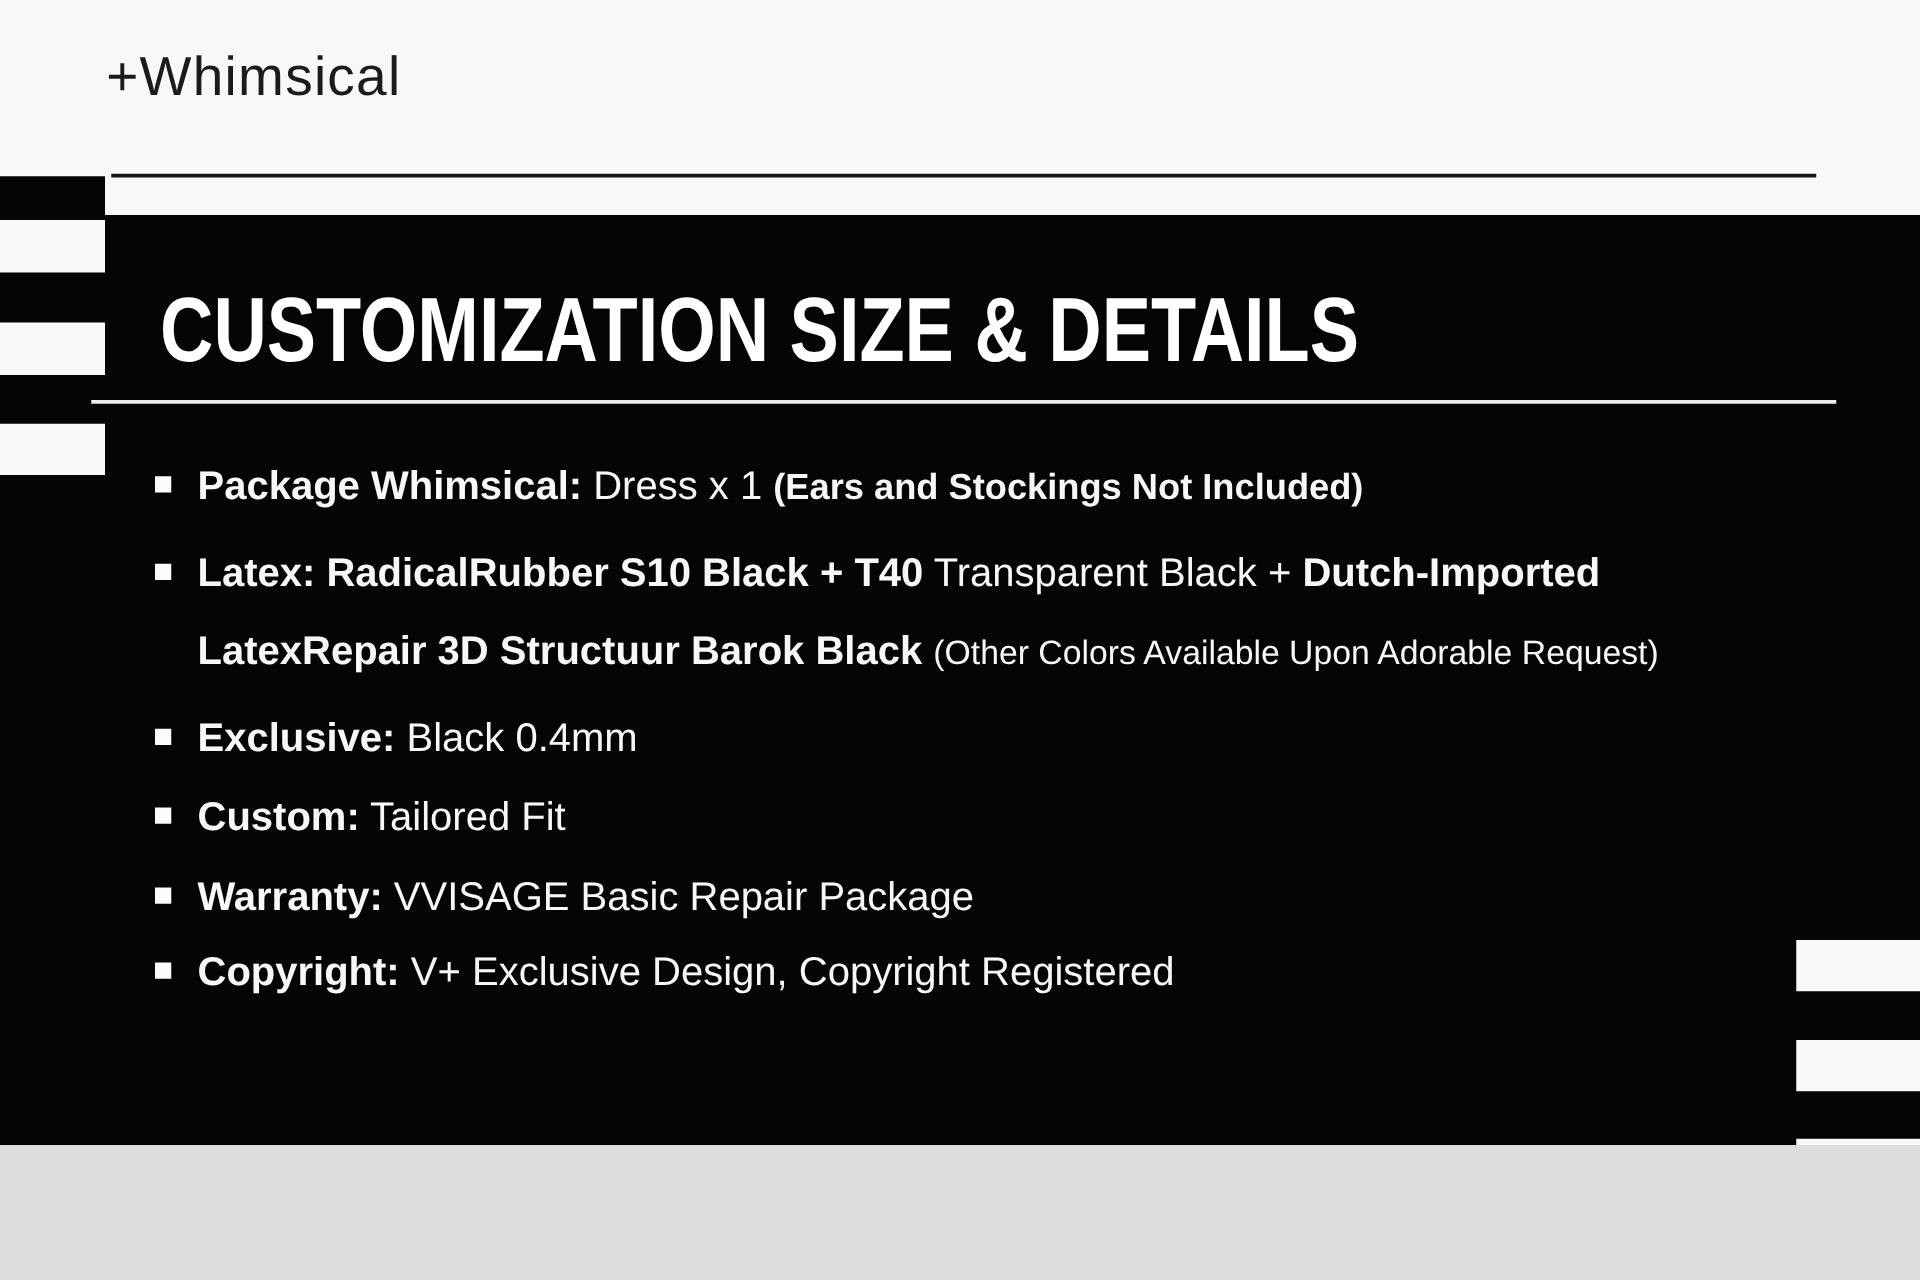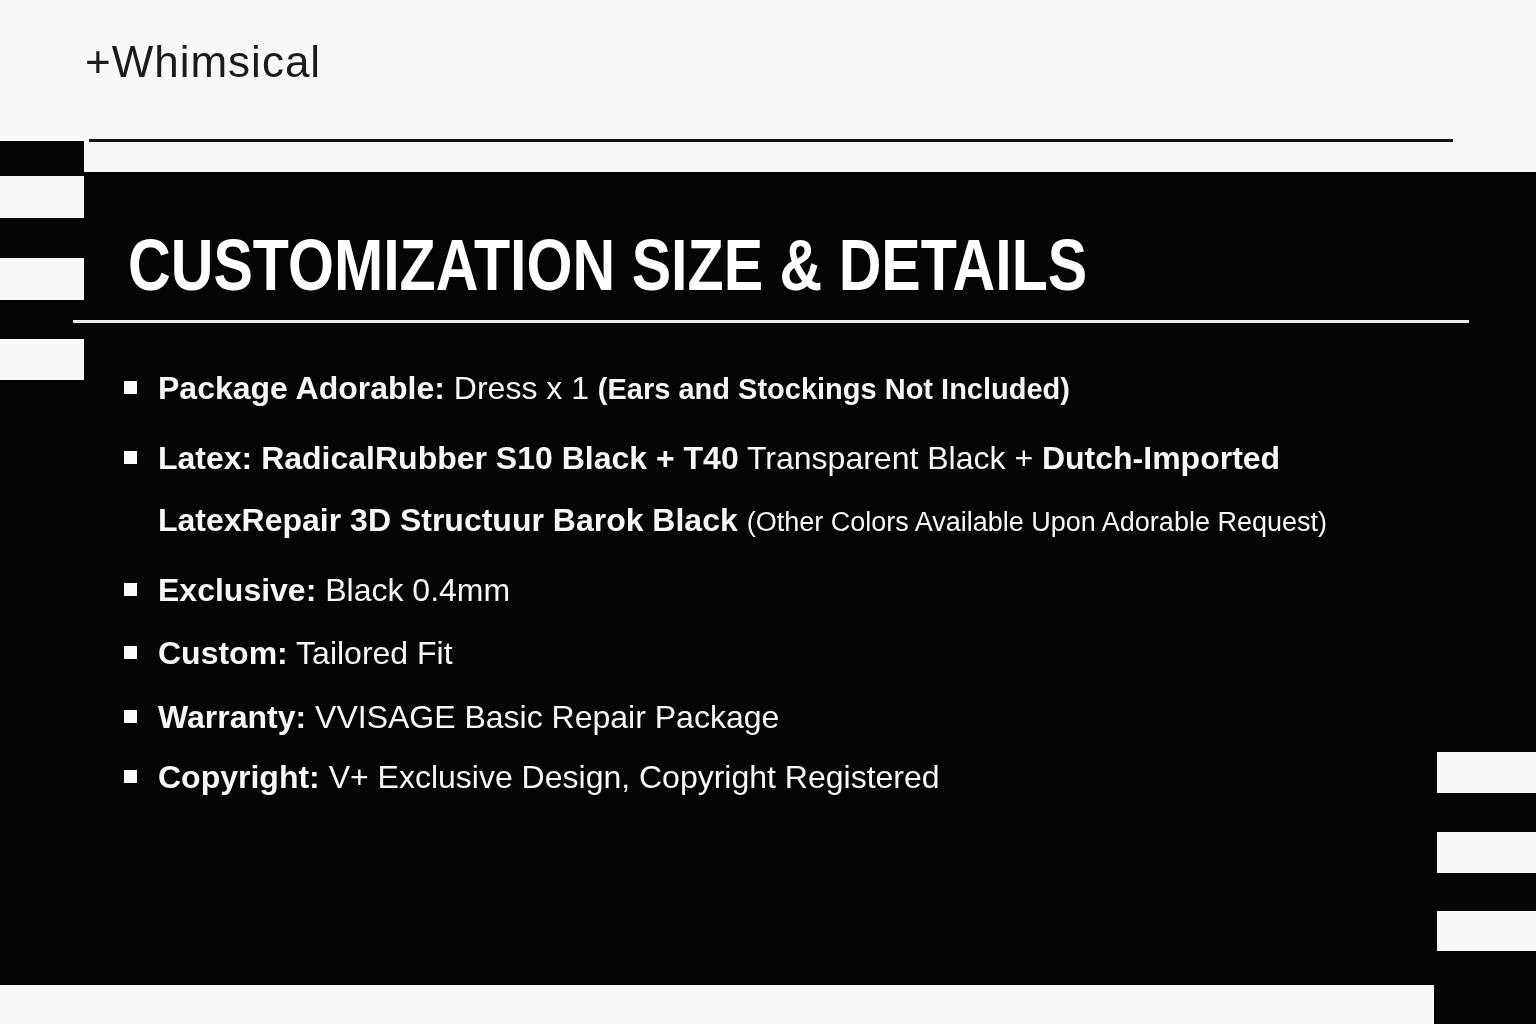--- a/index.html
+++ b/index.html
@@ -1,21 +1,21 @@
 <!DOCTYPE html>
 <html style="--bg: #f8f8fa; --panel: #050505; --ink-dark: #1b1b1b; --ink-light: #f7f7f7; --line-dark: #141414; --line-light: #ececec;"><head>
 <meta charset="utf-8">
 <style>
   :root{
     --bg:#f8f8fa; --panel:#050505; --ink-dark:#1b1b1b; --ink-light:#f7f7f7;
     --line-dark:#141414; --line-light:#ececec;
   }
   html,body{margin:0;padding:0;background:#ddd;}
   .page{
-    position:relative; width:1536px; height:1024px; overflow:hidden;
+    position:relative; width:1536px; height:916px; overflow:hidden;
     background:var(--bg); font-family:"Liberation Sans", sans-serif;
   }
   .abs{position:absolute;}
   
   .tagline{
     left:85px; top:36px; display:flex; gap:46px;
     font-size:44px; font-weight:400; letter-spacing:1px; color:var(--ink-dark);
     line-height:1.2;
   }
   
@@ -68,21 +68,21 @@
   <div class="abs lstripe ls2"></div>
   <div class="abs lstripe ls3"></div>
   <div class="abs lstripe ls4"></div>
 
   <div class="abs panel"></div>
 
   <h1 class="abs panel-title">CUSTOMIZATION SIZE &amp; DETAILS</h1>
   <div class="abs title-underline"></div>
 
   <div id="rows-host">
-      <div class="row" style="top: 366px; left: 124px;"><span class="sq"></span><span class="txt"><span class="seg bold">Package Adorable:</span><span class="seg reg"> Dress x 1 </span><span class="seg small">(Ears and Stockings Not Included)</span></span></div>
+      <div class="row" style="top: 366px; left: 124px;"><span class="sq"></span><span class="txt"><span class="seg bold">Package Whimsical:</span><span class="seg reg"> Dress x 1 </span><span class="seg small">(Ears and Stockings Not Included)</span></span></div>
       <div class="row" style="top: 436px; left: 124px;"><span class="sq"></span><span class="txt"><span class="seg bold">Latex: RadicalRubber S10 Black + T40</span><span class="seg reg"> Transparent Black + </span><span class="seg bold">Dutch-Imported</span></span></div>
       <div class="row cont" style="top: 498px; left: 158px;"><span class="txt"><span class="seg bold">LatexRepair 3D Structuur Barok Black </span><span class="seg xsmall">(Other Colors Available Upon Adorable Request)</span></span></div>
       <div class="row" style="top: 568px; left: 124px;"><span class="sq"></span><span class="txt"><span class="seg bold">Exclusive:</span><span class="seg reg"> Black 0.4mm</span></span></div>
       <div class="row" style="top: 631px; left: 124px;"><span class="sq"></span><span class="txt"><span class="seg bold">Custom:</span><span class="seg reg"> Tailored Fit</span></span></div>
       <div class="row" style="top: 695px; left: 124px;"><span class="sq"></span><span class="txt"><span class="seg bold">Warranty:</span><span class="seg reg"> VVISAGE Basic Repair Package</span></span></div>
       <div class="row" style="top: 755px; left: 124px;"><span class="sq"></span><span class="txt"><span class="seg bold">Copyright:</span><span class="seg reg"> V+ Exclusive Design, Copyright Registered</span></span></div>
     </div>
 
   <div class="abs rstripe rs1"></div>
   <div class="abs rstripe rs2"></div>

